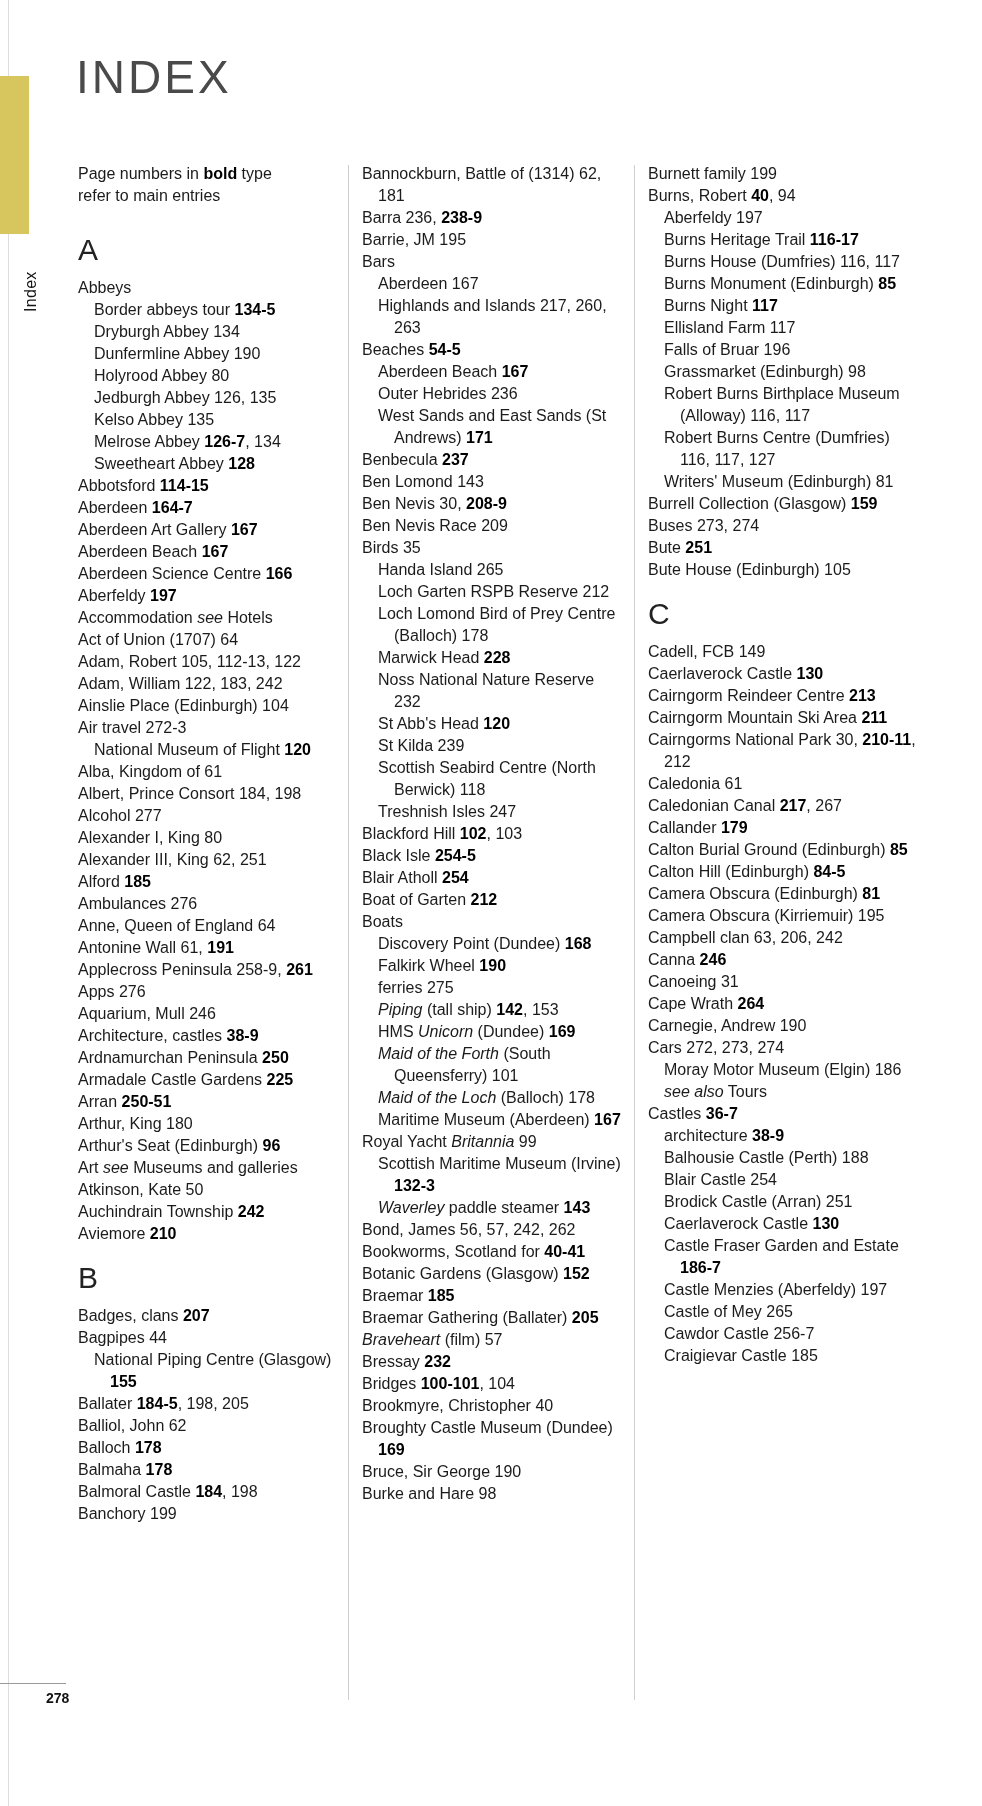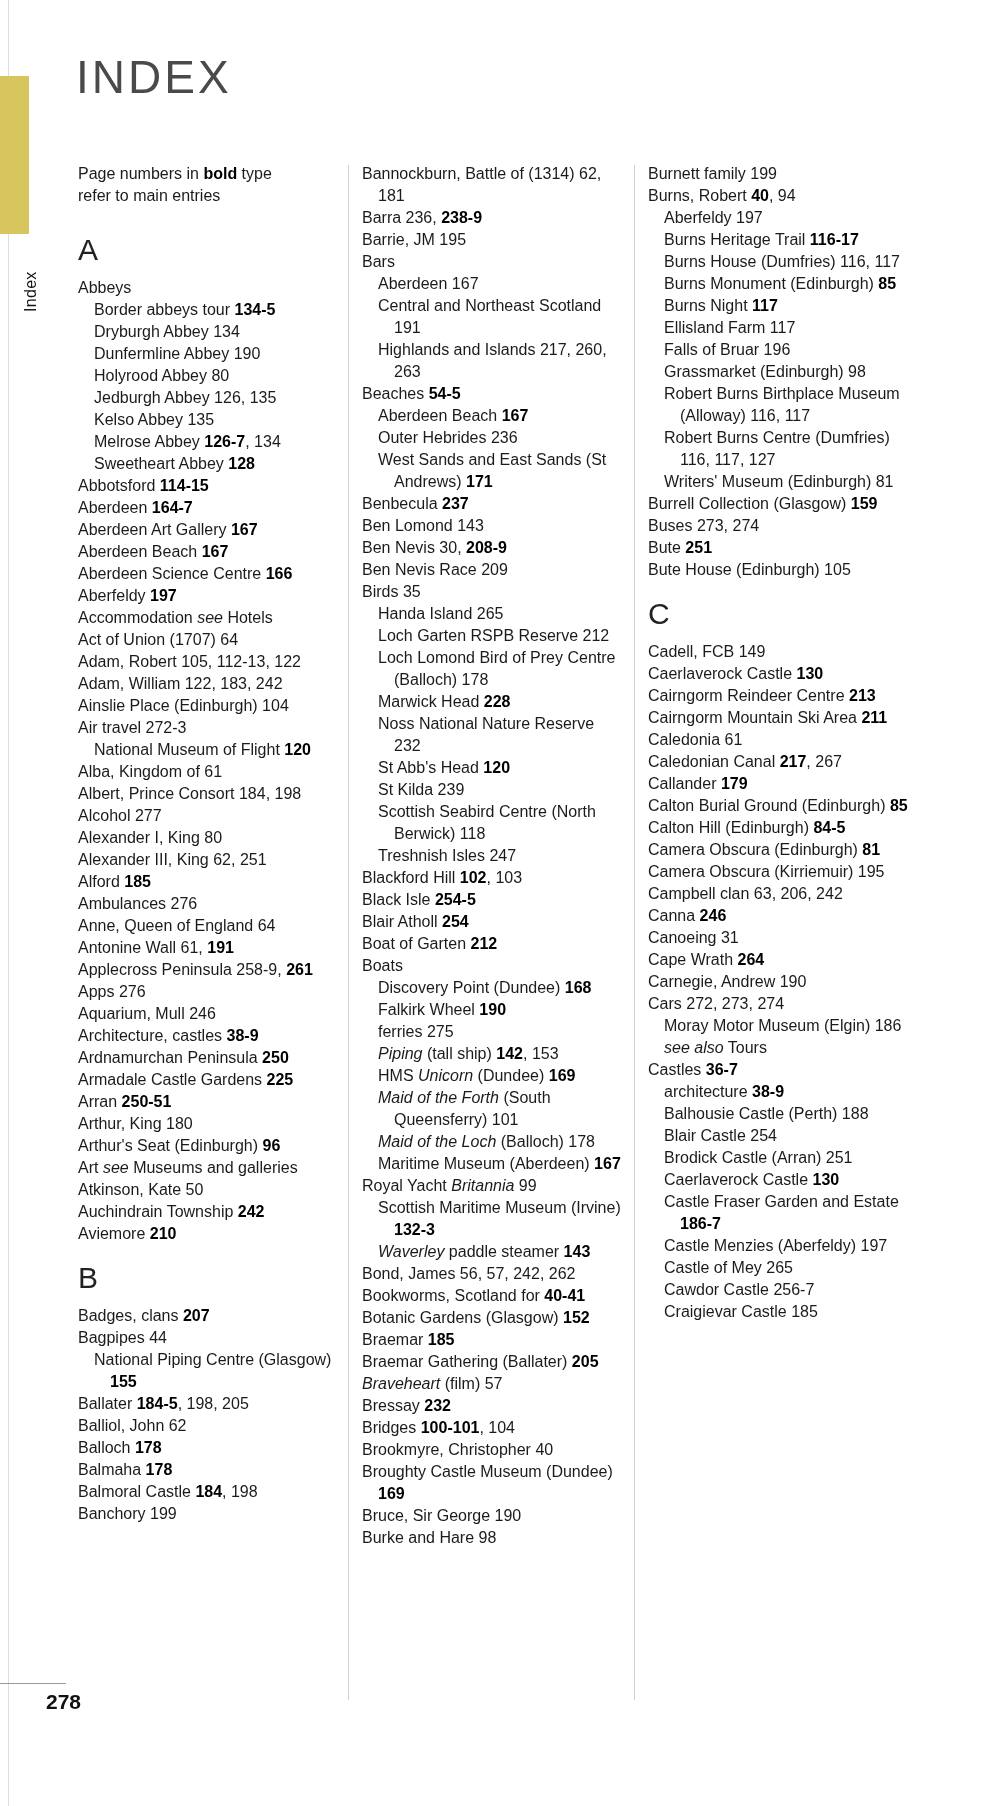--- a/index.html
+++ b/index.html
@@ -26,21 +26,21 @@
   .vdiv{position:absolute;top:165px;width:1px;height:1535px;background:#cfcfcd;}
   #div1{left:348px;}
   #div2{left:634px;}
   .note{width:218px;margin-bottom:26px;}
   .sec{font-size:30px;line-height:34px;margin:16px 0 10px;color:#222;font-weight:400;}
   .entry{padding-left:16px;text-indent:-16px;}
   .entry.ind1{margin-left:16px;}
   b{font-weight:700;color:#000;}
   i{font-style:italic;}
   .pn-rule{position:absolute;left:0;top:1683px;width:66px;height:1px;background:#9a9a98;}
-  .pagenum{position:absolute;left:46px;top:1690px;font-size:21px;font-weight:700;color:#111;}
+  .pagenum{position:absolute;left:46px;top:1690px;font-size:14px;font-weight:700;color:#111;}
 </style>
 </head>
 <body>
 
 <div class="edge-line"></div>
 <div class="tab" style="background: rgb(215, 197, 94);"></div>
 <div class="tab-label">Index</div>
 
 <div class="title">INDEX</div>
 
@@ -104,21 +104,20 @@
     <div class="entry ind0">Balmaha <b>178</b></div>
     <div class="entry ind0">Balmoral Castle <b>184</b>, 198</div>
     <div class="entry ind0">Banchory 199</div>
   </div>
 <div class="col" id="col2">
     <div class="entry ind0">Bannockburn, Battle of (1314) 62, 181</div>
     <div class="entry ind0">Barra 236, <b>238-9</b></div>
     <div class="entry ind0">Barrie, JM 195</div>
     <div class="entry ind0">Bars</div>
     <div class="entry ind1">Aberdeen 167</div>
-    <div class="entry ind1">Central and Northeast Scotland 191</div>
     <div class="entry ind1">Highlands and Islands 217, 260, 263</div>
     <div class="entry ind0">Beaches <b>54-5</b></div>
     <div class="entry ind1">Aberdeen Beach <b>167</b></div>
     <div class="entry ind1">Outer Hebrides 236</div>
     <div class="entry ind1">West Sands and East Sands (St Andrews) <b>171</b></div>
     <div class="entry ind0">Benbecula <b>237</b></div>
     <div class="entry ind0">Ben Lomond 143</div>
     <div class="entry ind0">Ben Nevis 30, <b>208-9</b></div>
     <div class="entry ind0">Ben Nevis Race 209</div>
     <div class="entry ind0">Birds 35</div>
@@ -176,20 +175,21 @@
     <div class="entry ind1">Writers' Museum (Edinburgh) 81</div>
     <div class="entry ind0">Burrell Collection (Glasgow) <b>159</b></div>
     <div class="entry ind0">Buses 273, 274</div>
     <div class="entry ind0">Bute <b>251</b></div>
     <div class="entry ind0">Bute House (Edinburgh) 105</div>
     <div class="sec">C</div>
     <div class="entry ind0">Cadell, FCB 149</div>
     <div class="entry ind0">Caerlaverock Castle <b>130</b></div>
     <div class="entry ind0">Cairngorm Reindeer Centre <b>213</b></div>
     <div class="entry ind0">Cairngorm Mountain Ski Area <b>211</b></div>
+    <div class="entry ind0">Cairngorms National Park 30, <b>210-11</b>, 212</div>
     <div class="entry ind0">Caledonia 61</div>
     <div class="entry ind0">Caledonian Canal <b>217</b>, 267</div>
     <div class="entry ind0">Callander <b>179</b></div>
     <div class="entry ind0">Calton Burial Ground (Edinburgh) <b>85</b></div>
     <div class="entry ind0">Calton Hill (Edinburgh) <b>84-5</b></div>
     <div class="entry ind0">Camera Obscura (Edinburgh) <b>81</b></div>
     <div class="entry ind0">Camera Obscura (Kirriemuir) 195</div>
     <div class="entry ind0">Campbell clan 63, 206, 242</div>
     <div class="entry ind0">Canna <b>246</b></div>
     <div class="entry ind0">Canoeing 31</div>

